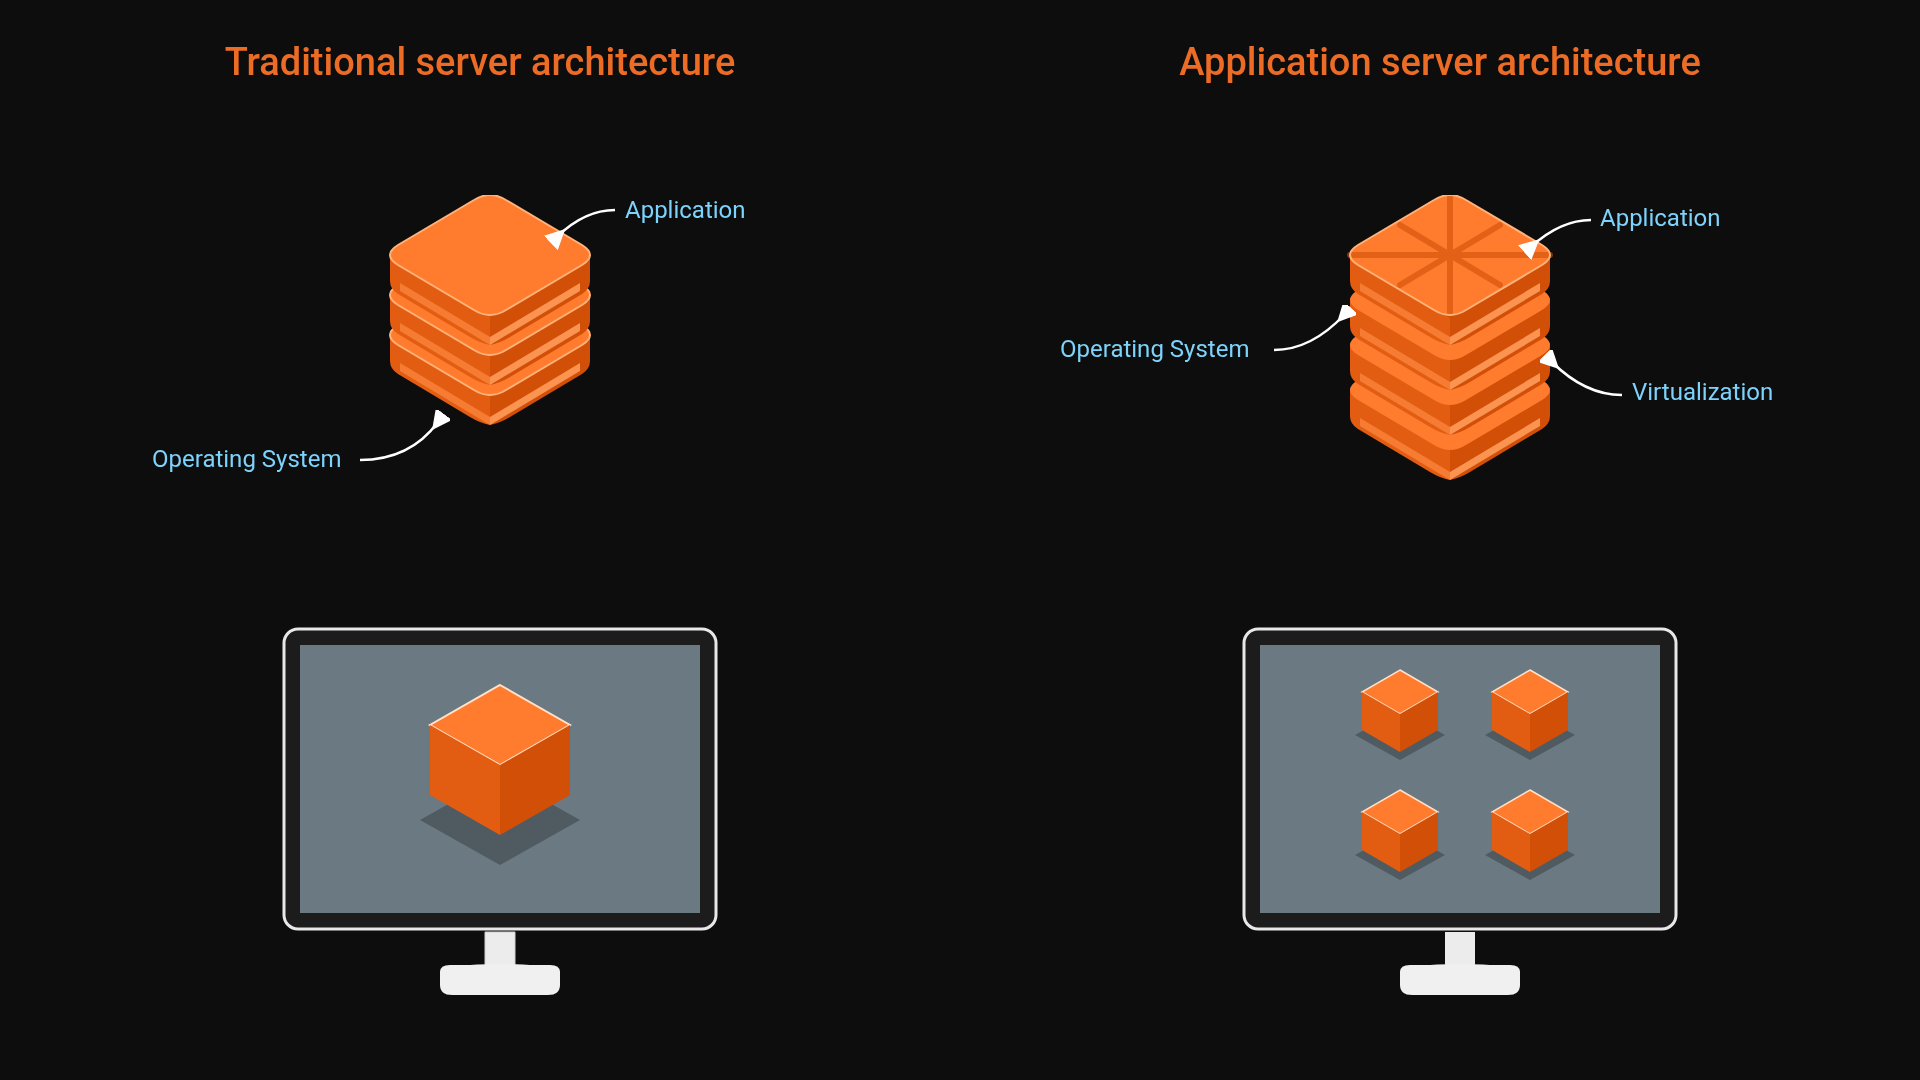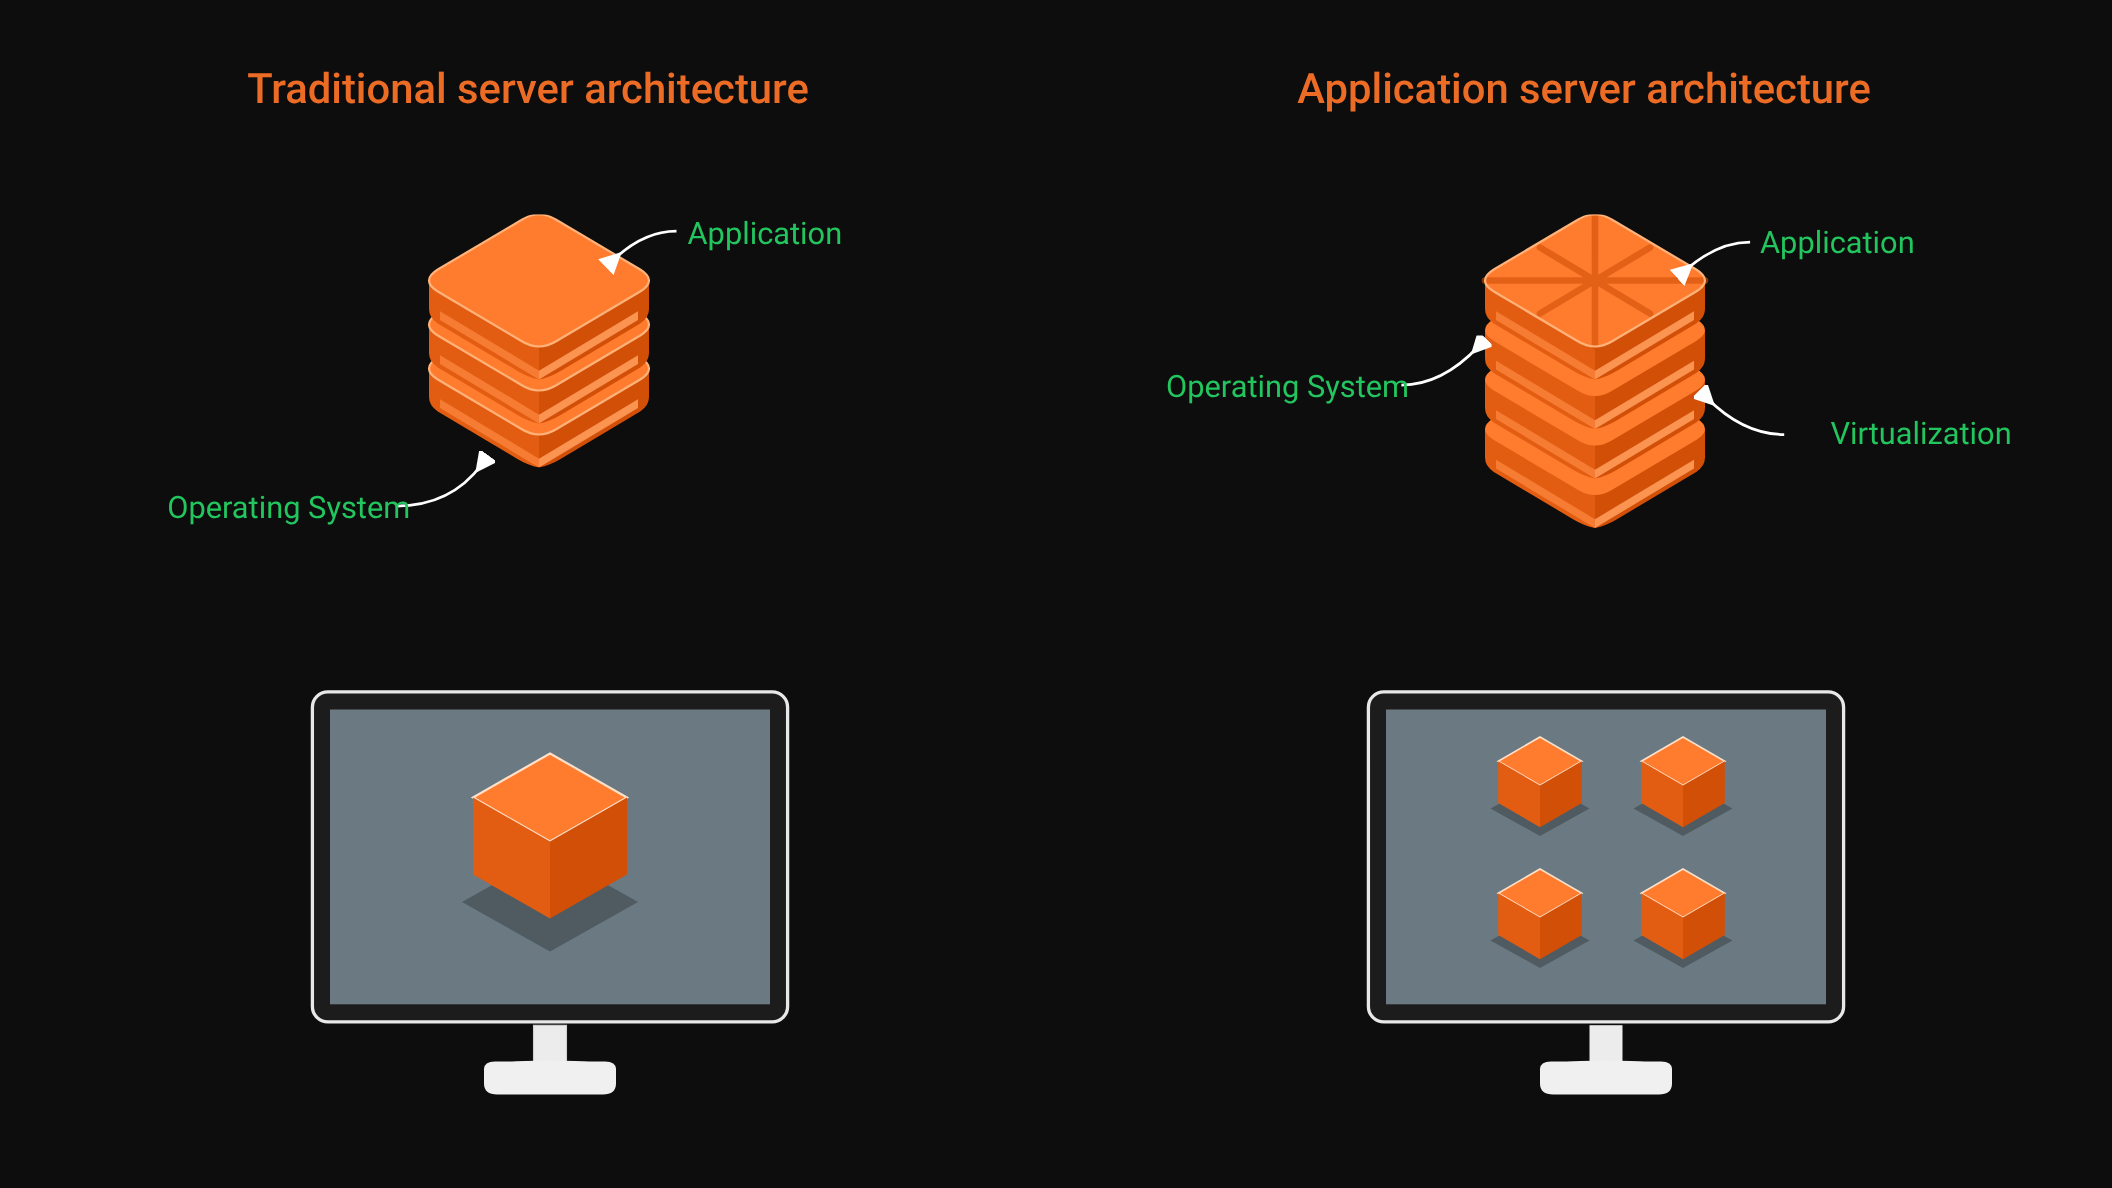--- a/index.html
+++ b/index.html
@@ -19,25 +19,25 @@
   }
   .col {
     width: 50%;
     position: relative;
   }
   .title {
     color: #ec6c26;
     font-size: 38px;
     font-weight: 500;
     text-align: center;
-    margin-top: 60px;
+    margin-top: 40px;
   }
   .label {
-    color: #22c55e;
-    font-size: 28px;
+    color: #7dd3fc;
+    font-size: 24px;
     position: absolute;
   }
   svg {
     position: absolute;
   }
 </style>
 </head>
 <body>
 
 <div class="container">
@@ -157,21 +157,21 @@
     <div class="label" style="left:100px; top:335px;">Operating System</div>
 
     <svg width="90" height="60" style="left:580px; top:350px;">
       <defs>
         <marker id="arrR3" markerWidth="8" markerHeight="8" refX="4" refY="4" orient="auto">
           <path d="M8 0 L0 4 L8 8 Z" fill="#fff"></path>
         </marker>
       </defs>
       <path d="M82 45 Q45 45 12 12" stroke="#fff" stroke-width="2.5" fill="none" marker-end="url(#arrR3)"></path>
     </svg>
-    <div class="label" style="left:704px; top:378px;">Virtualization</div>
+    <div class="label" style="left:672px; top:378px;">Virtualization</div>
 
     <svg width="440" height="380" viewBox="0 0 440 380" style="left:280px; top:625px;">
       <rect x="4" y="4" width="432" height="300" rx="14" fill="#1c1c1c" stroke="#e8e8e8" stroke-width="3"></rect>
       <rect x="20" y="20" width="400" height="268" fill="#6b7a82"></rect>
       <rect x="205" y="307" width="30" height="40" fill="#ececec"></rect>
       <path d="M160 347 Q160 340 170 340 L270 340 Q280 340 280 347 L280 360 Q280 370 268 370 L172 370 Q160 370 160 360 Z" fill="#f0f0f0"></path>
       <ellipse cx="220" cy="347" rx="60" ry="8" fill="#f0f0f0"></ellipse>
 
       <defs>
         <g id="smallcube">

